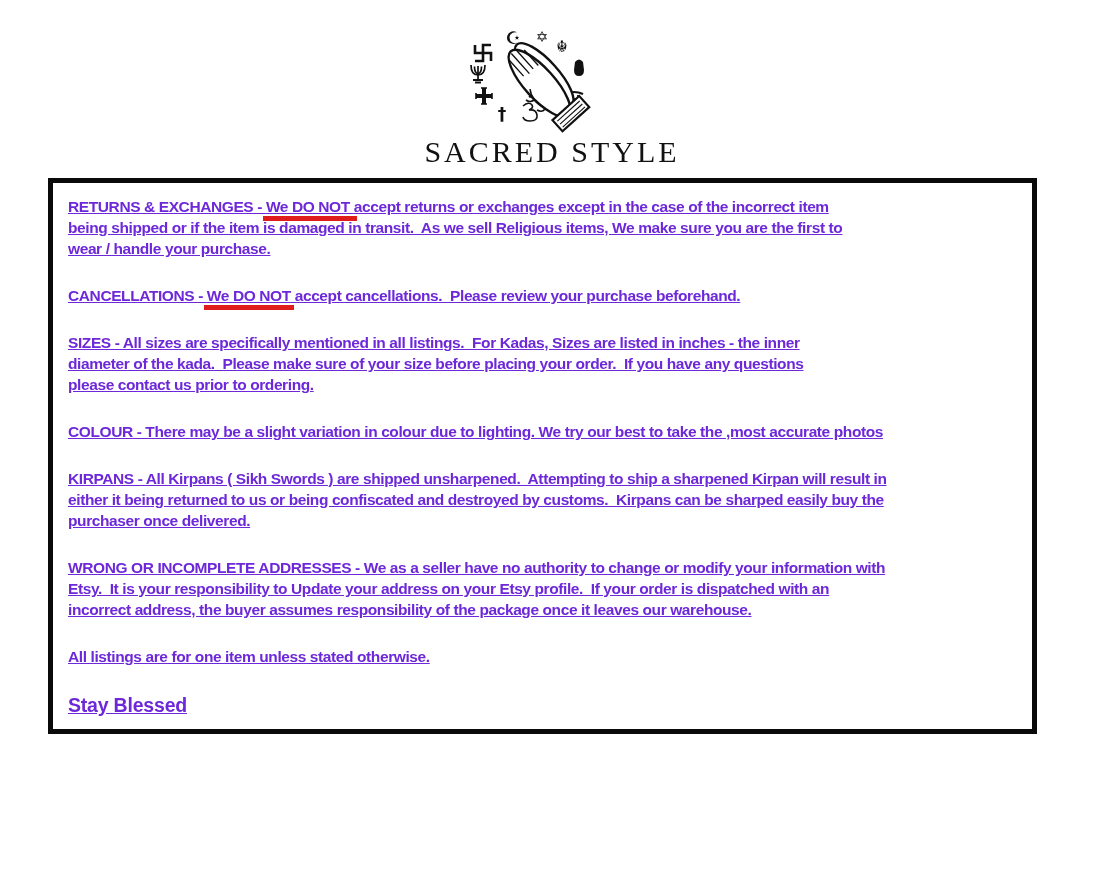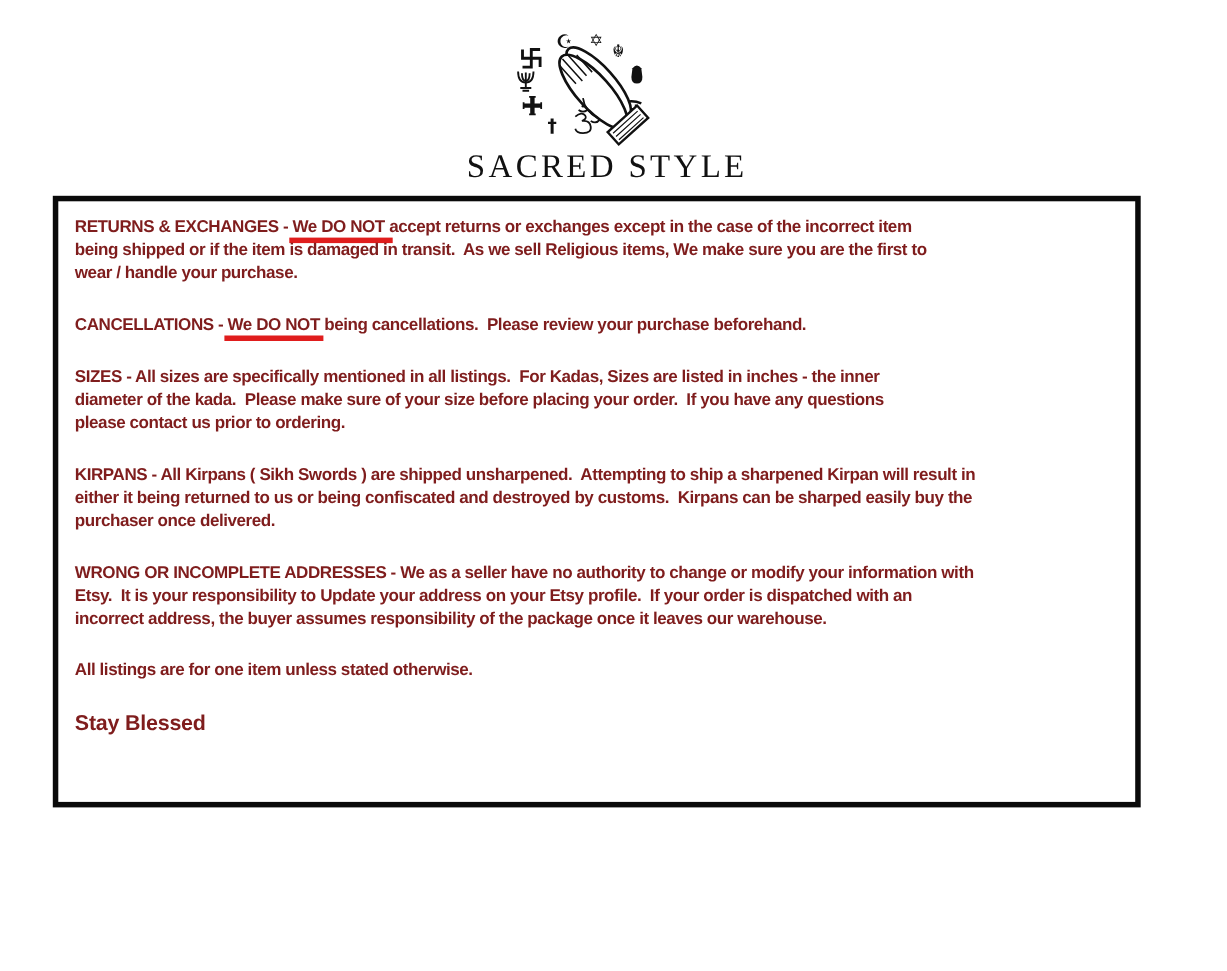--- a/index.html
+++ b/index.html
@@ -39,23 +39,24 @@
     border: 5px solid #0a0a0a;
     background: #ffffff;
     padding: 13px 15px;
     overflow: hidden;
   }
   .para {
     font-size: 15.5px;
     font-weight: bold;
     letter-spacing: -0.4px;
     line-height: 21px;
-    color: #7f1d1d;
+    color: #6d28d9;
     white-space: pre-wrap;
     margin: 0 0 26px 0;
+    text-decoration: underline;
   }
   .para.signoff {
     font-size: 19.5px;
     line-height: 24px;
     letter-spacing: -0.2px;
     margin-bottom: 10px;
   }
   .red-underline {
     border-bottom: 5px solid #e01d1d;
     padding: 0 3px 1px 3px;
@@ -124,24 +125,25 @@
       </g>
     </svg>
     <div class="brand">SACRED STYLE</div>
   </div>
 
   <div class="policy-box">
     <div>
         <div class="para"><span>RETURNS &amp; EXCHANGES - </span><span class="red-underline">We DO NOT </span><span>accept returns or exchanges except in the case of the incorrect item
 being shipped or if the item is damaged in transit.  As we sell Religious items, We make sure you are the first to
 wear / handle your purchase.</span></div>
-        <div class="para"><span>CANCELLATIONS - </span><span class="red-underline">We DO NOT</span><span> being cancellations.  Please review your purchase beforehand.</span></div>
+        <div class="para"><span>CANCELLATIONS - </span><span class="red-underline">We DO NOT</span><span> accept cancellations.  Please review your purchase beforehand.</span></div>
         <div class="para"><span>SIZES - All sizes are specifically mentioned in all listings.  For Kadas, Sizes are listed in inches - the inner
 diameter of the kada.  Please make sure of your size before placing your order.  If you have any questions
 please contact us prior to ordering.</span></div>
+        <div class="para"><span>COLOUR - There may be a slight variation in colour due to lighting. We try our best to take the ,most accurate photos</span></div>
         <div class="para"><span>KIRPANS - All Kirpans ( Sikh Swords ) are shipped unsharpened.  Attempting to ship a sharpened Kirpan will result in
 either it being returned to us or being confiscated and destroyed by customs.  Kirpans can be sharped easily buy the
 purchaser once delivered.</span></div>
         <div class="para"><span>WRONG OR INCOMPLETE ADDRESSES - We as a seller have no authority to change or modify your information with
 Etsy.  It is your responsibility to Update your address on your Etsy profile.  If your order is dispatched with an
 incorrect address, the buyer assumes responsibility of the package once it leaves our warehouse.</span></div>
         <div class="para"><span>All listings are for one item unless stated otherwise.</span></div>
         <div class="para signoff"><span>Stay Blessed</span></div>
       </div>
   </div>

